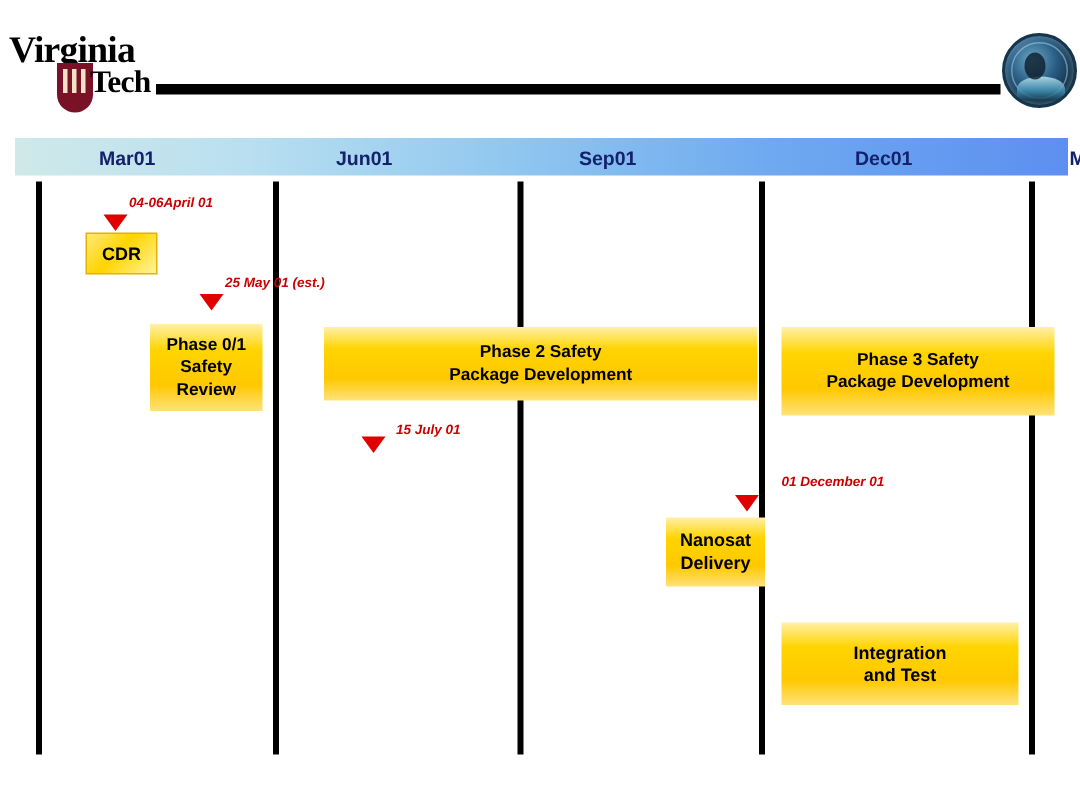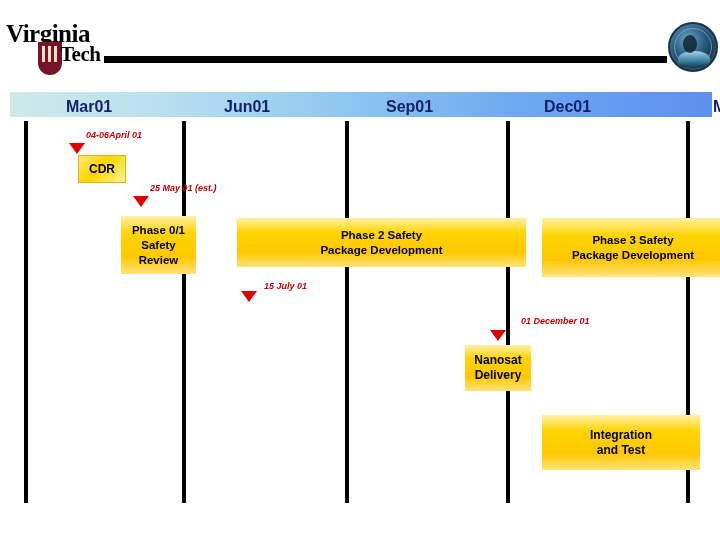--- a/index.html
+++ b/index.html
@@ -77,40 +77,39 @@
     background:#0b1b29;opacity:.8;
   }
 
   
   .tl-bar{
     position:absolute;left:10px;top:92px;width:702px;height:25px;
     background:linear-gradient(90deg,#cfe9e9 0%, #b9dff0 22%, #8fc6ef 48%, #6ea9f0 72%, #5d8ff0 100%);
   }
   .tl-label{
     position:absolute;top:98px;
-    font-size:16px;font-weight:bold;color:#14216b;
+    font-size:13px;font-weight:bold;color:#14216b;
     white-space:nowrap;
     padding-left:48px;
   }
 
   
   .grid{
     position:absolute;top:121px;width:4px;height:382px;background:#000;
   }
 
   
   .box{
     position:absolute;
     background:linear-gradient(180deg,#ffe56b 0%, #ffd400 32%, #ffcc00 64%, #ffe98f 100%);
     color:#000;
     font-size:11.5px;font-weight:bold;
     display:flex;align-items:center;justify-content:center;
     text-align:right;line-height:15px;
     box-sizing:border-box;
-    margin-left:21px;
   }
   .box.centergrad{
     background:linear-gradient(180deg,#fff0a8 0%, #ffd400 30%, #ffc800 70%, #ffe27a 100%);
   }
   .box.edgefade{
     background:linear-gradient(90deg,#ffe170 0%, #ffd000 18%, #ffcf00 82%, #ffe170 100%);
   }
   .box.gold{
     background:linear-gradient(135deg,#ffe97a 0%, #ffd400 45%, #fff39b 100%);
     border:1px solid #e0b400;
@@ -151,21 +150,21 @@
     <div class="ring"></div>
     <div class="glow"></div>
     <div class="blob"></div>
   </div>
 
   <div class="tl-bar"></div>
 
   <div class="tl-label" style="left:18px">Mar01</div>
   <div class="tl-label" style="left:176px">Jun01</div>
   <div class="tl-label" style="left:338px">Sep01</div>
-  <div class="tl-label" style="left:496px">Dec01</div>
+  <div class="tl-label" style="left:522px">Dec01</div>
   <div class="tl-label" style="left:665px">Mar02</div>
 
   <div class="grid" style="left:24px"></div>
   <div class="grid" style="left:182px"></div>
   <div class="grid" style="left:345px"></div>
   <div class="grid" style="left:506px"></div>
   <div class="grid" style="left:686px"></div>
 
   <div class="redlabel" style="left:86px;top:130px">04-06April 01</div>
   <div class="marker" style="left:69px;top:143px"></div>

